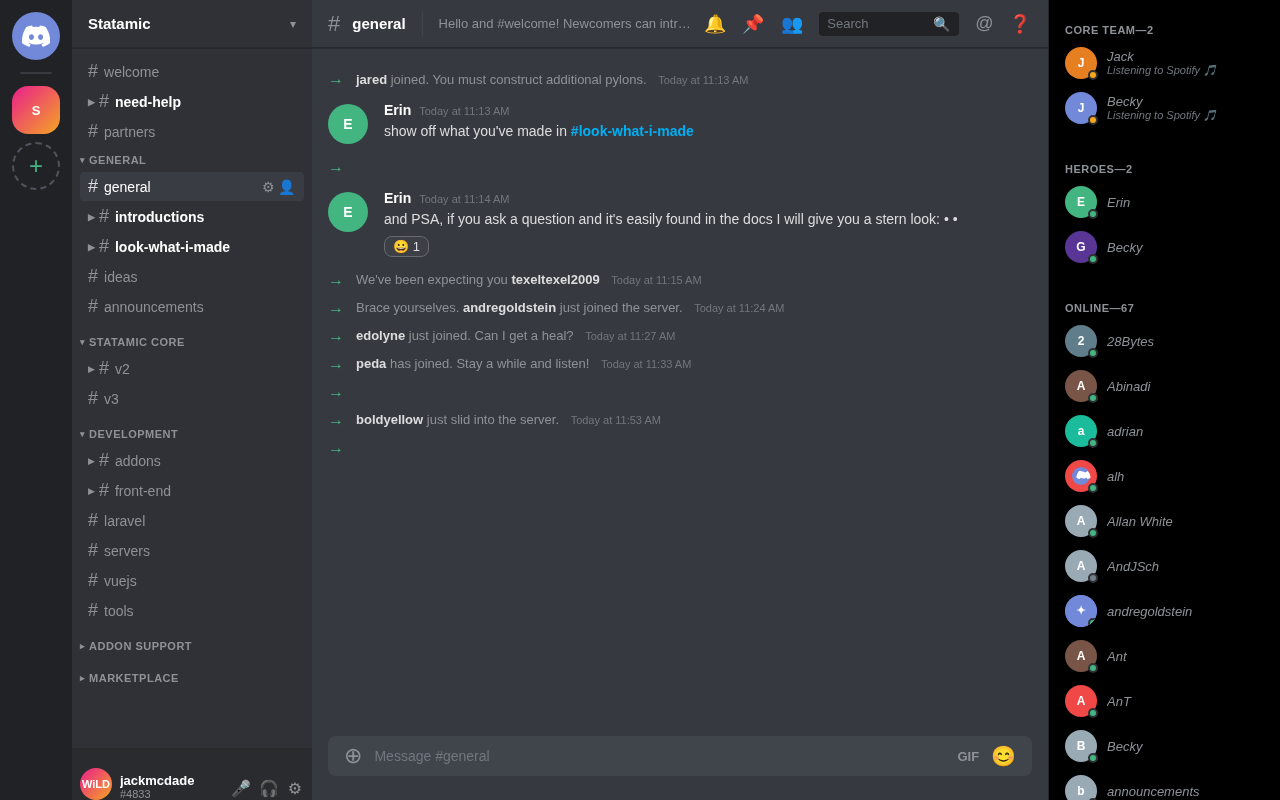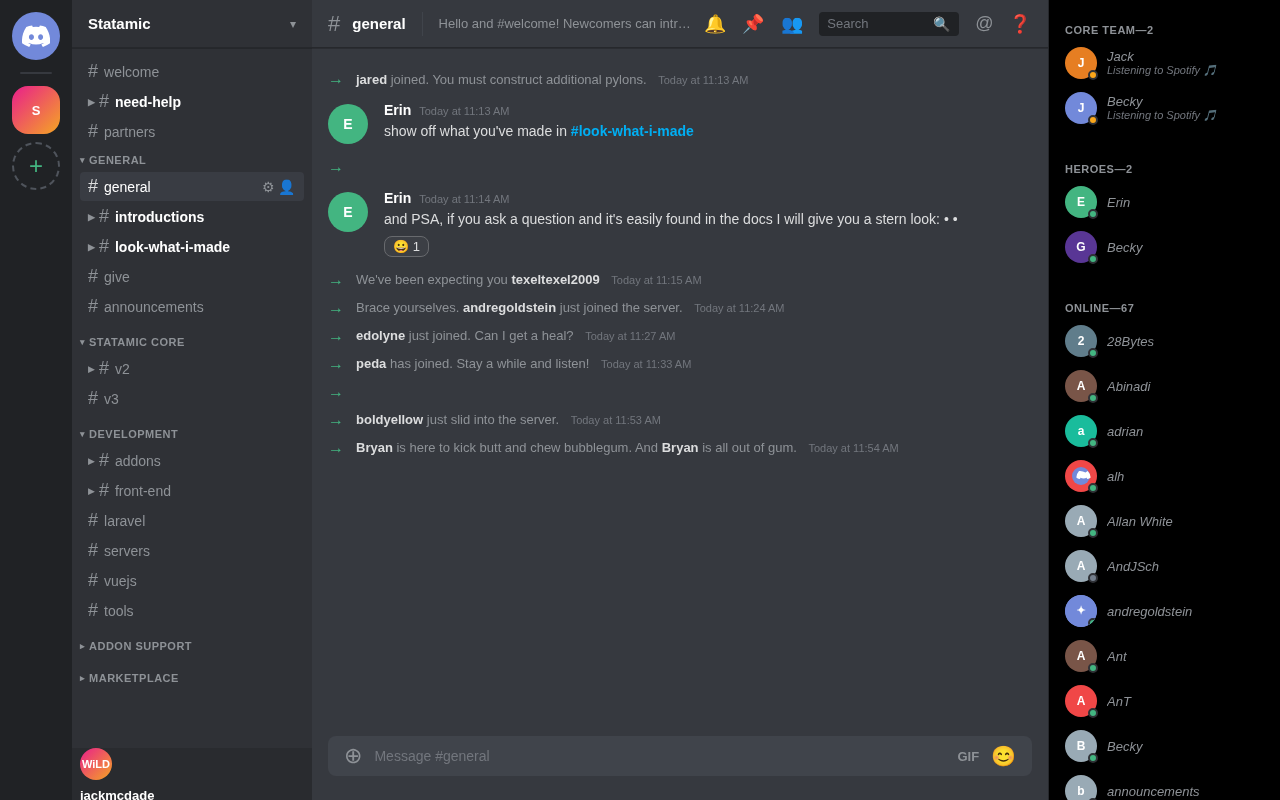--- a/index.html
+++ b/index.html
@@ -105,24 +105,23 @@
       margin: 1px 8px;
       cursor: pointer;
       color: #8e9297;
       font-size: 14px;
     }
 
     .sidebar-user {
       height: 52px;
       background: #292b2f;
       display: flex;
-      align-items: flex-start;
+      align-items: flex-end;
       padding: 0 8px;
       gap: 8px;
-      flex-direction: column;
     }
     .user-avatar-small {
       width: 32px; height: 32px;
       border-radius: 50%;
       background: #7c7f87;
       flex-shrink: 0;
       display: flex; align-items: center; justify-content: center;
       font-size: 11px;
       font-weight: bold;
       color: white;
@@ -375,21 +374,21 @@
         <span class="channel-hash">#</span>
         <span>introductions</span>
       </div>
       <div class="channel-item unread">
         <span style="margin-right:4px;font-size:9px;color:#8e9297;">▶</span>
         <span class="channel-hash">#</span>
         <span>look-what-i-made</span>
       </div>
       <div class="channel-item">
         <span class="channel-hash">#</span>
-        <span>give</span>
+        <span>ideas</span>
       </div>
       <div class="channel-item">
         <span class="channel-hash">#</span>
         <span>announcements</span>
       </div>
     </div>
 
     <div class="channel-section">
       <div class="channel-section-header">
         <span class="section-arrow">▾</span>
@@ -575,24 +574,20 @@
     <div class="system-message">
       <span class="system-arrow">→</span>
       <span class="system-text">
         <span class="system-username">boldyellow</span> just slid into the server.
         <span class="system-timestamp">Today at 11:53 AM</span>
       </span>
     </div>
 
     <div class="system-message">
       <span class="system-arrow">→</span>
-      <span class="system-text">
-        <span class="system-username">Bryan</span> is here to kick butt and chew bubblegum. And <span class="system-username">Bryan</span> is all out of gum.
-        <span class="system-timestamp">Today at 11:54 AM</span>
-      </span>
     </div>
 
   </div>
 
   <div class="message-input-area">
     <div class="message-input-box">
       <span class="input-icon" style="color:#8e9297; font-size:22px;">⊕</span>
       <input class="message-input" type="text" placeholder="Message #general" style="">
       <span class="input-emoji" style="font-size:13px;font-weight:600;color:#8e9297;">GIF</span>
       <span class="input-emoji">😊</span>

